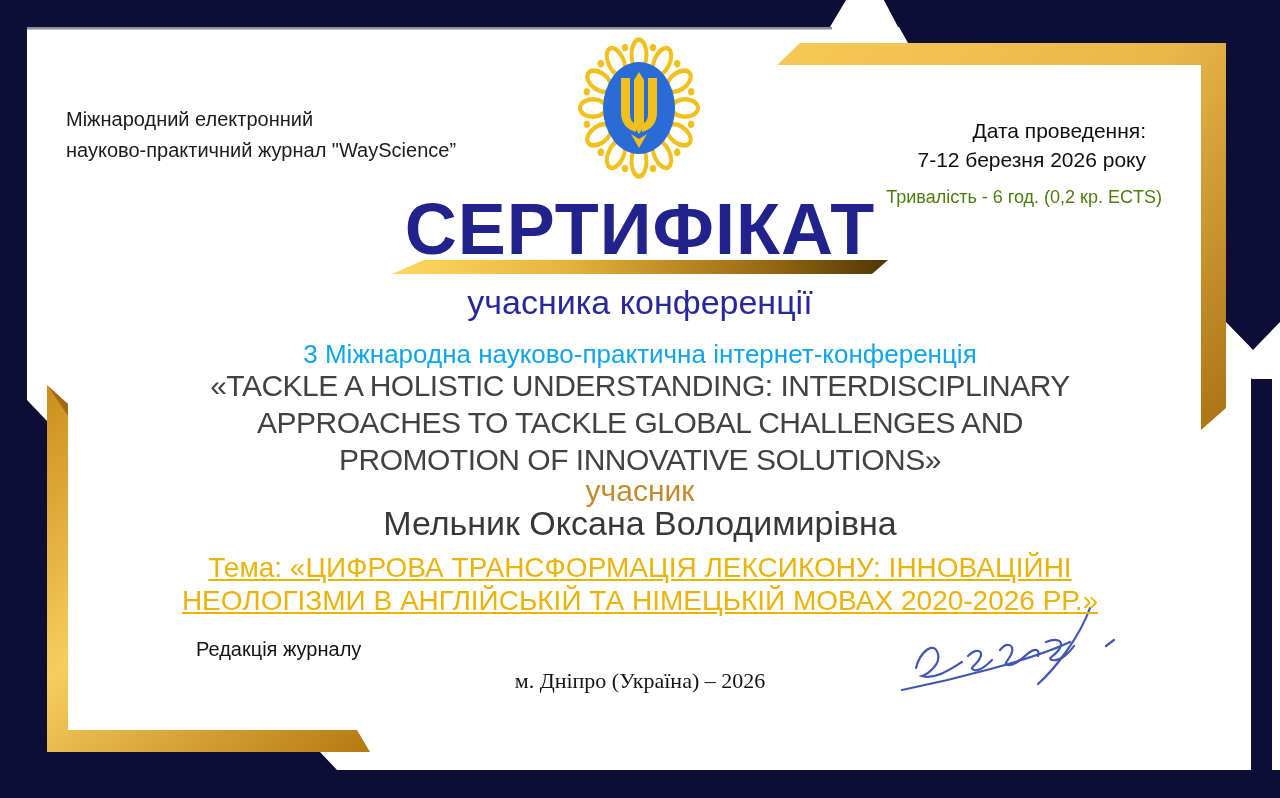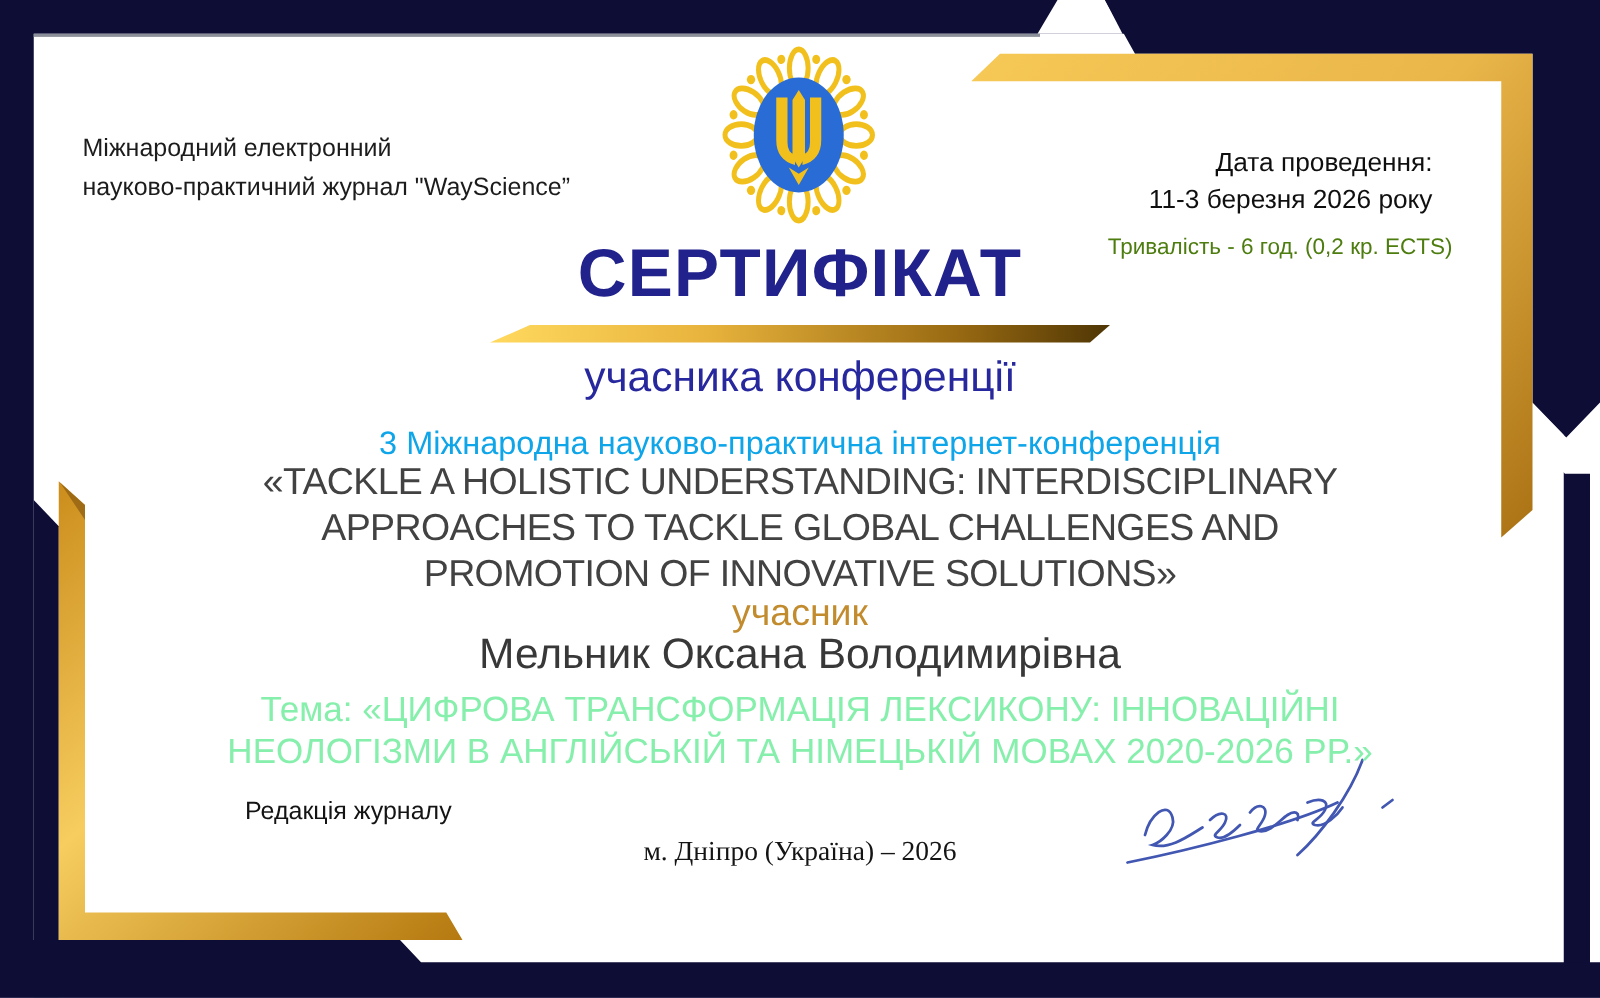--- a/index.html
+++ b/index.html
@@ -4,27 +4,27 @@
 <style>
   html,body{margin:0;padding:0;background:#0e0d36;}
   .stage{position:relative;width:1280px;height:798px;overflow:hidden;
          font-family:"Liberation Sans",sans-serif;background:#0e0d36;}
   svg.decor{position:absolute;left:0;top:0;z-index:1;}
   .txt{position:absolute;z-index:2;white-space:nowrap;}
   .center{left:0;right:0;text-align:center;}
   .journal{left:66px;top:104px;font-size:20px;line-height:31px;color:#1c1c1c;}
   .dateblock{right:134px;top:116px;text-align:right;font-size:21px;line-height:29px;color:#0f0f0f;}
   .duration{right:118px;top:187px;text-align:right;font-size:18px;color:#4d7c0f;}
-  .title{top:188px;font-size:54px;font-weight:bold;color:#22228c;letter-spacing:1px;}
+  .title{top:188px;font-size:72px;font-weight:bold;color:#22228c;letter-spacing:1px;}
   .subtitle{top:283px;font-size:34px;color:#28289e;}
   .series{top:339px;font-size:26px;color:#0ea5e9;}
   .etitle{top:367px;font-size:30px;line-height:37px;color:#424242;letter-spacing:-0.5px;}
   .role{top:474px;font-size:30px;color:#c28b2e;}
   .name{top:504px;font-size:34px;color:#383838;}
-  .topic{top:551px;font-size:28px;line-height:33px;color:#86efac;}
+  .topic{top:551px;font-size:28px;line-height:33px;color:#eab308;text-decoration:underline;}
   .issuer{left:196px;top:638px;font-size:20px;color:#141414;}
   .place{top:668px;font-size:22px;font-family:Liberation Serif, serif;color:#141414;}
 </style>
 </head>
 <body>
 
 <div class="stage">
 
   <svg class="decor" width="1280" height="798" viewBox="0 0 1280 798">
     <defs>
@@ -112,21 +112,21 @@
     </g>
   </svg>
 
   <div class="txt journal">
     <div>Міжнародний електронний</div>
     <div>науково-практичний журнал "WayScience”</div>
   </div>
 
   <div class="txt dateblock">
     <div>Дата проведення:</div>
-    <div>11-3 березня 2026 року</div>
+    <div>7-12 березня 2026 року</div>
   </div>
   <div class="txt duration">Тривалість - 6 год. (0,2 кр. ECTS)</div>
 
   <div class="txt center title">СЕРТИФІКАТ</div>
   <div class="txt center subtitle">учасника конференції</div>
   <div class="txt center series">3 Міжнародна науково-практична інтернет-конференція</div>
 
   <div class="txt center etitle">
     <div>«TACKLE A HOLISTIC UNDERSTANDING: INTERDISCIPLINARY</div>
     <div>APPROACHES TO TACKLE GLOBAL CHALLENGES AND</div>

